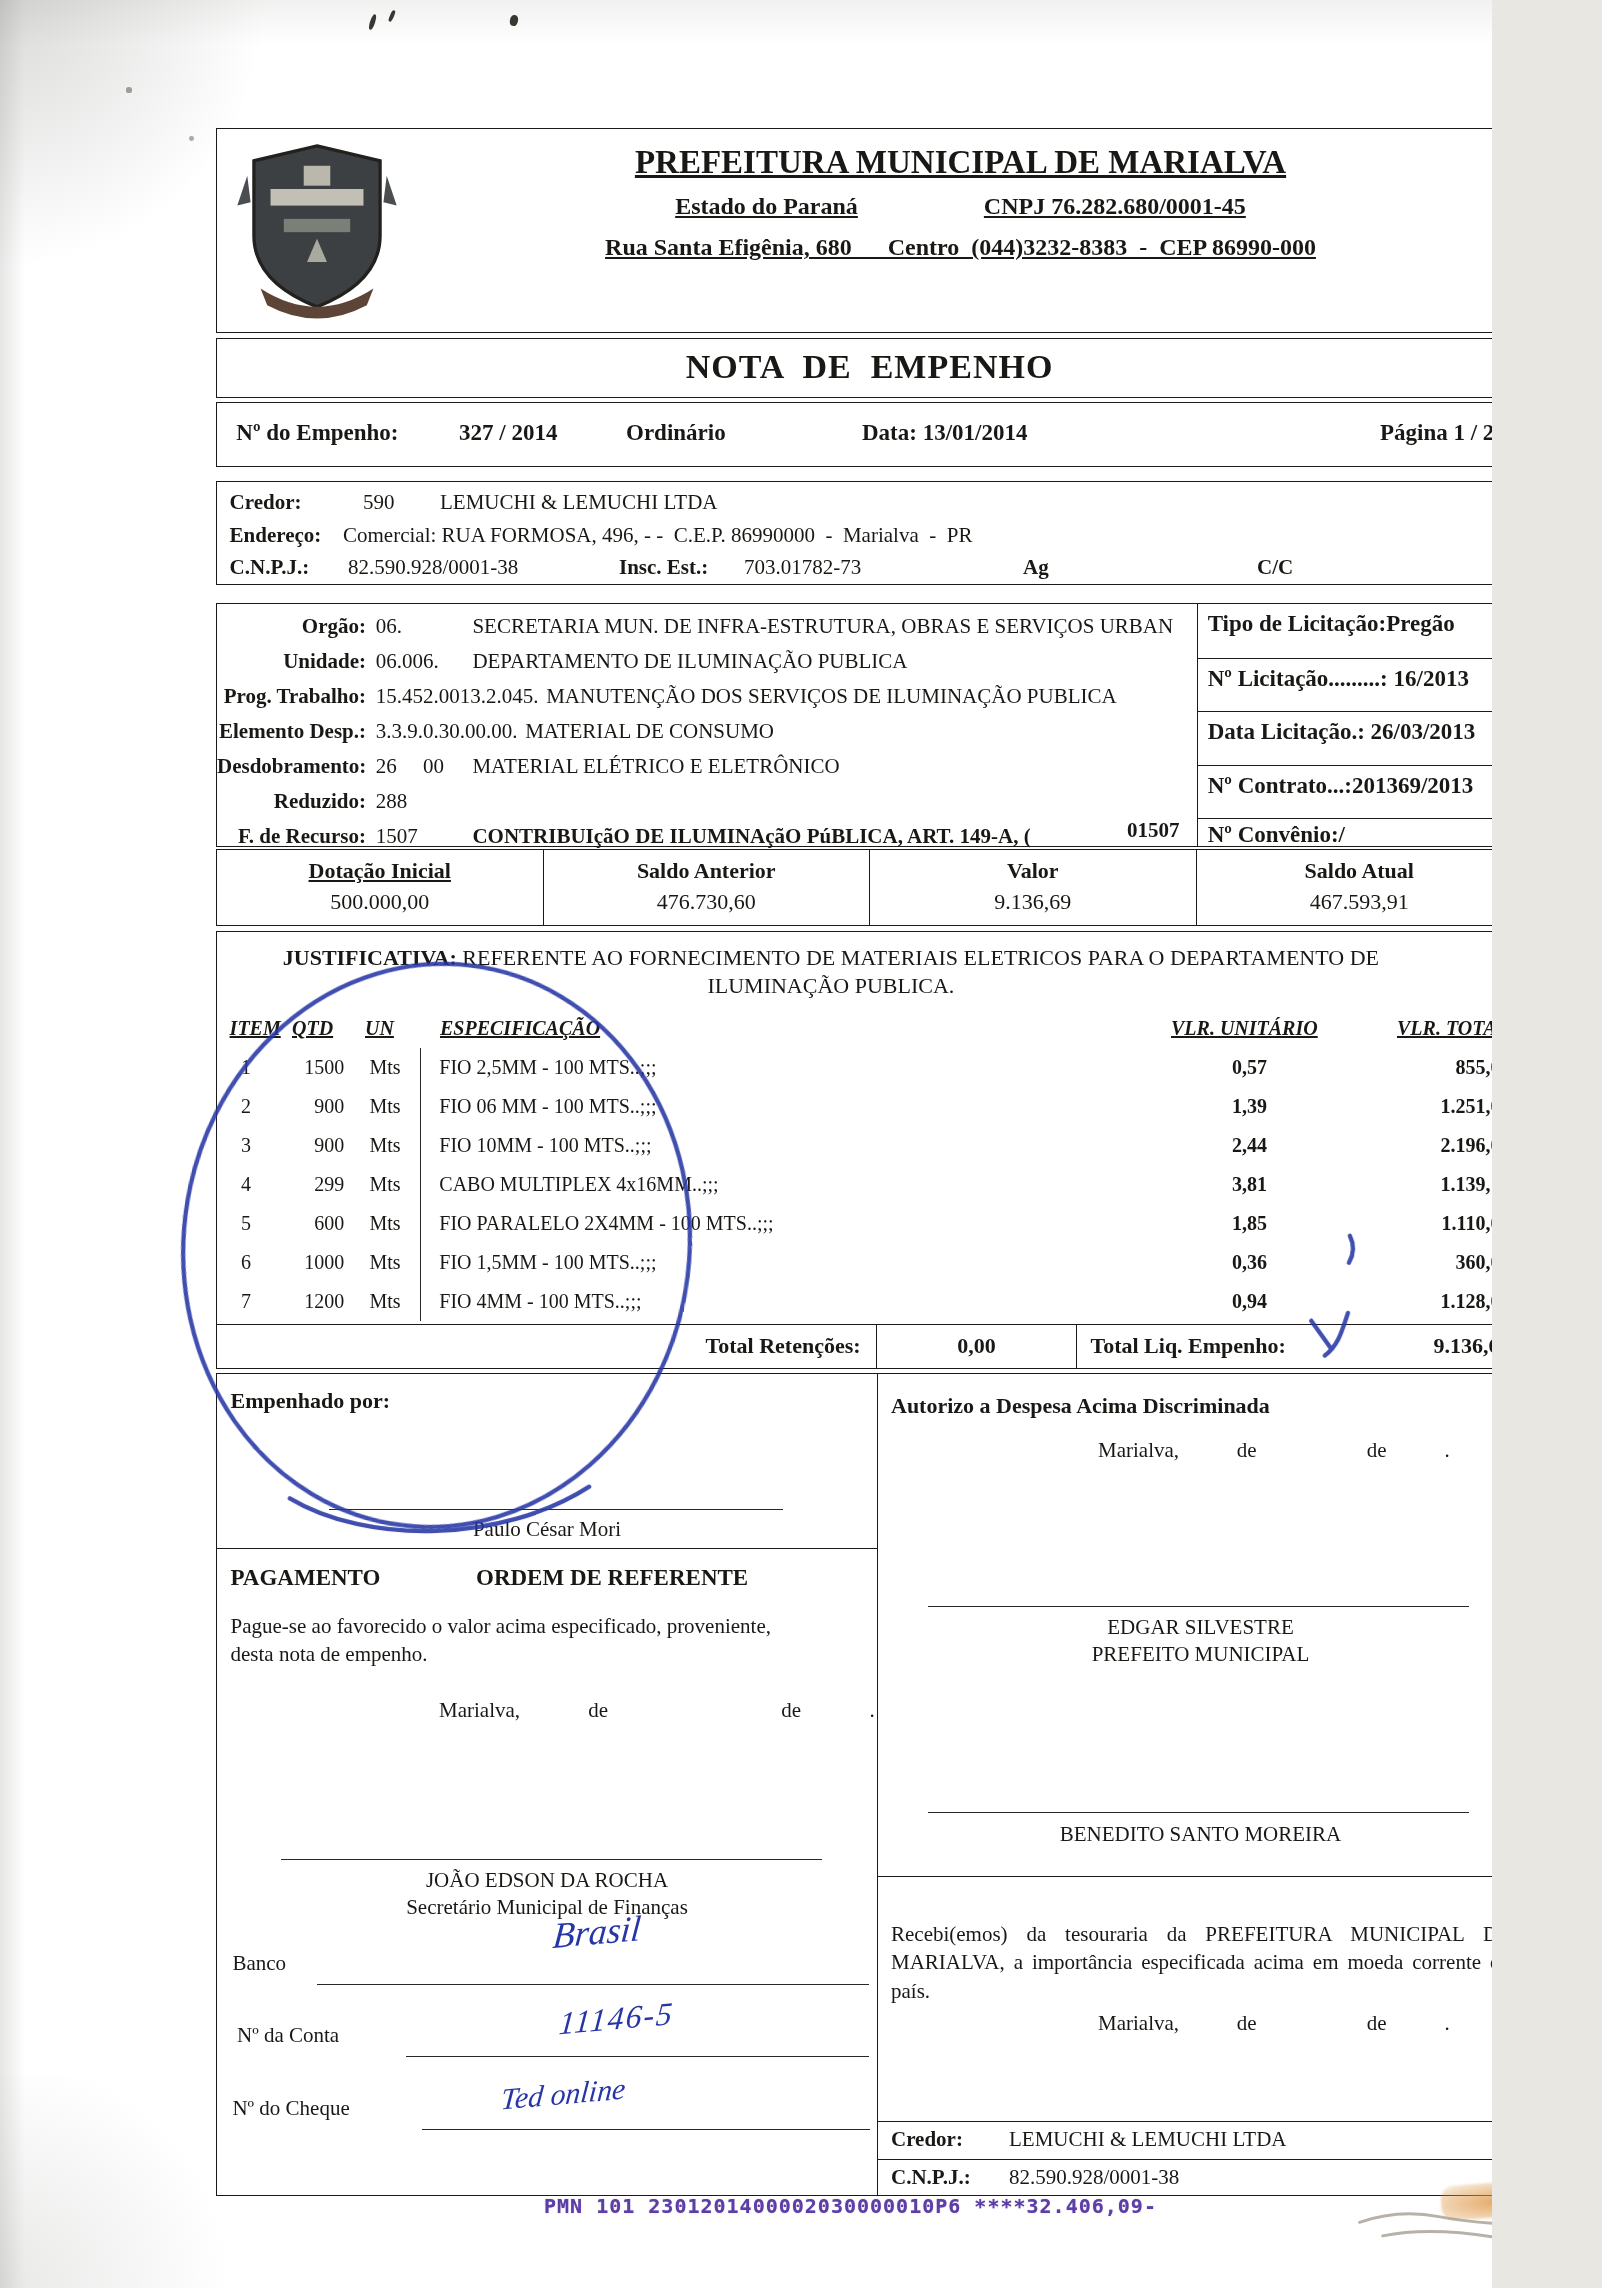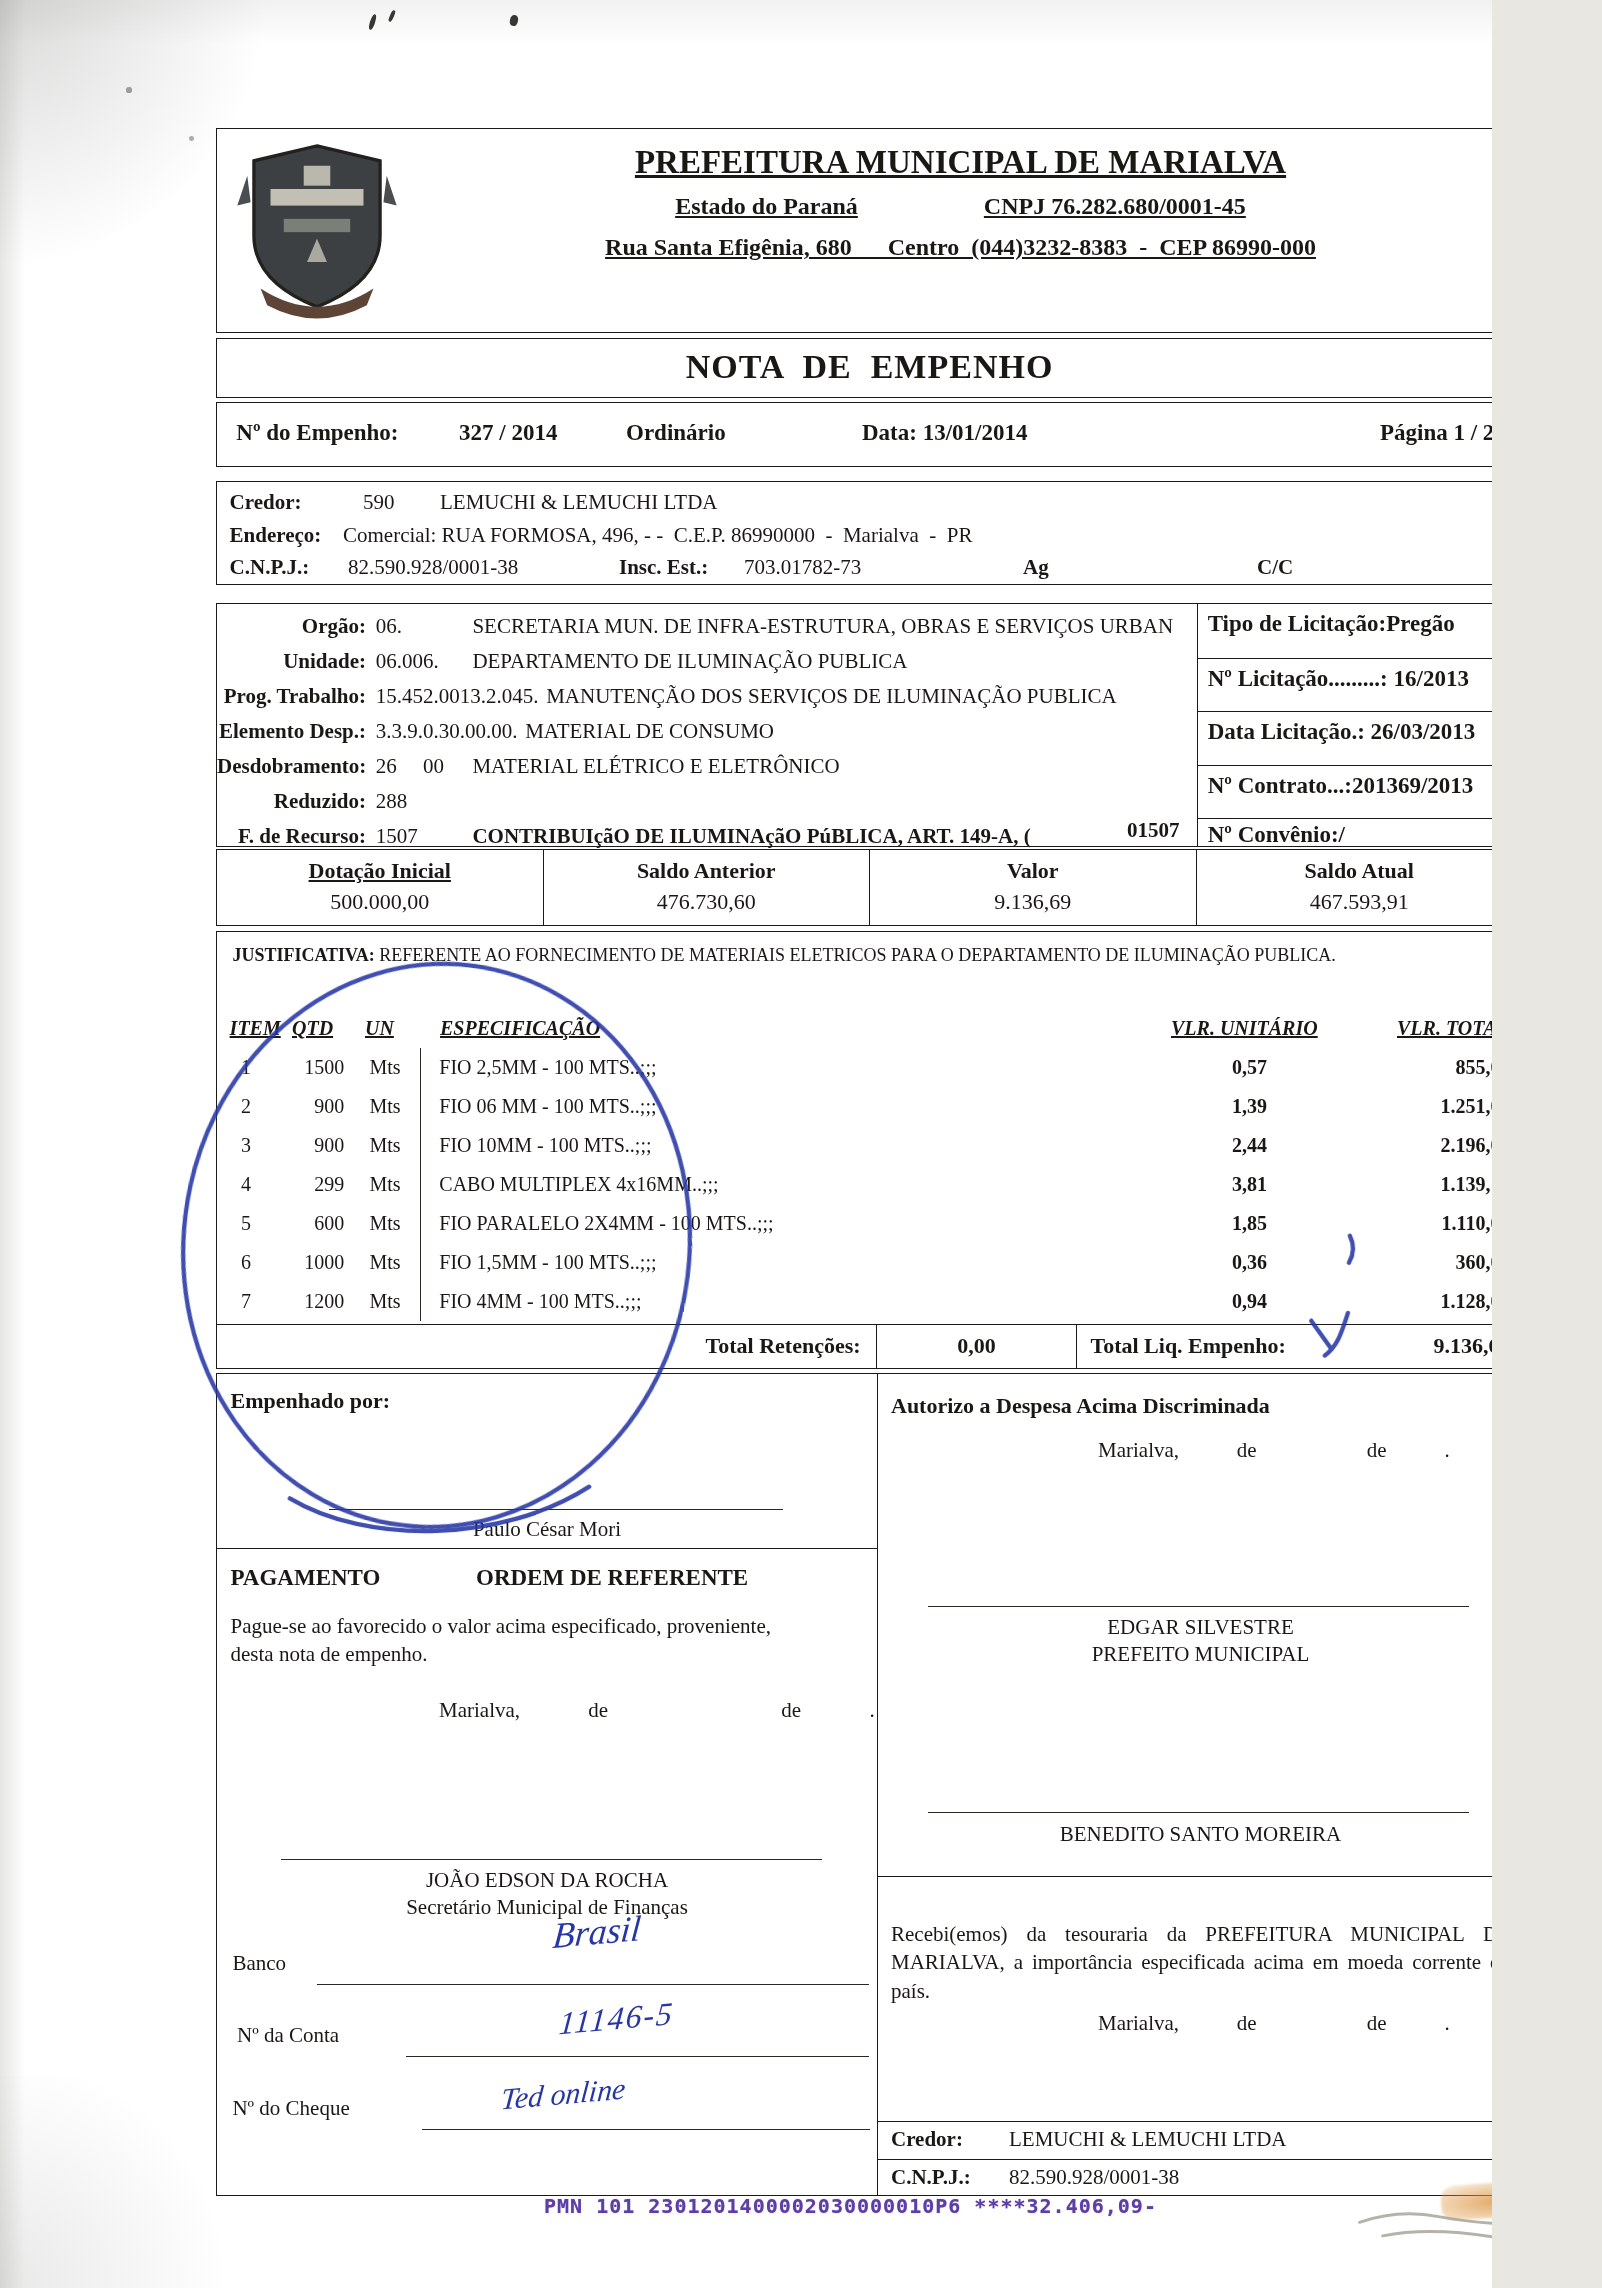--- a/index.html
+++ b/index.html
@@ -62,21 +62,21 @@
   
   .finrow{top:721px;height:77px;display:flex;}
   .fcell{flex:1;border-right:1.9px solid #1c1a18;text-align:center;box-sizing:border-box;padding-top:7.7px;}
   .fcell:last-child{border-right:none;}
   .flabel{font-weight:bold;font-size:22px;display:block;}
   .fcell:first-child .flabel{text-decoration:underline;}
   .fval{font-size:22px;display:block;margin-top:5.8px;}
 
   
   .mainbx{top:803px;height:438px;}
-  .just{margin:11.6px 15.4px 0;font-size:18px;line-height:1.3;width:1197px;}
+  .just{margin:11.6px 15.4px 0;font-size:22px;line-height:1.3;width:1197px;text-align:center;}
   .thead{position:absolute;top:85px;left:0;right:0;height:29px;font-style:italic;font-weight:bold;font-size:20px;}
   .thead span{position:absolute;text-decoration:underline;}
   .th1{left:12.6px;} .th2{left:75px;} .th3{left:148px;} .th4{left:223px;} .th5{left:954px;} .th6{left:1180px;}
   .tbody{position:absolute;top:116px;left:0;right:0;}
   .trow{display:grid;grid-template-columns:58px 77px 68px 1fr 164px 253px;height:39px;align-items:center;font-size:20px;}
   .trow .item{text-align:center;}
   .trow .qtd{text-align:right;padding-right:7.7px;}
   .trow .un{padding-left:17.4px;}
   .trow .desc{padding-left:18.3px;border-left:1.9px solid #2b2823;height:100%;display:flex;align-items:center;}
   .trow .unit{text-align:right;padding-right:1.9px;font-weight:bold;}

